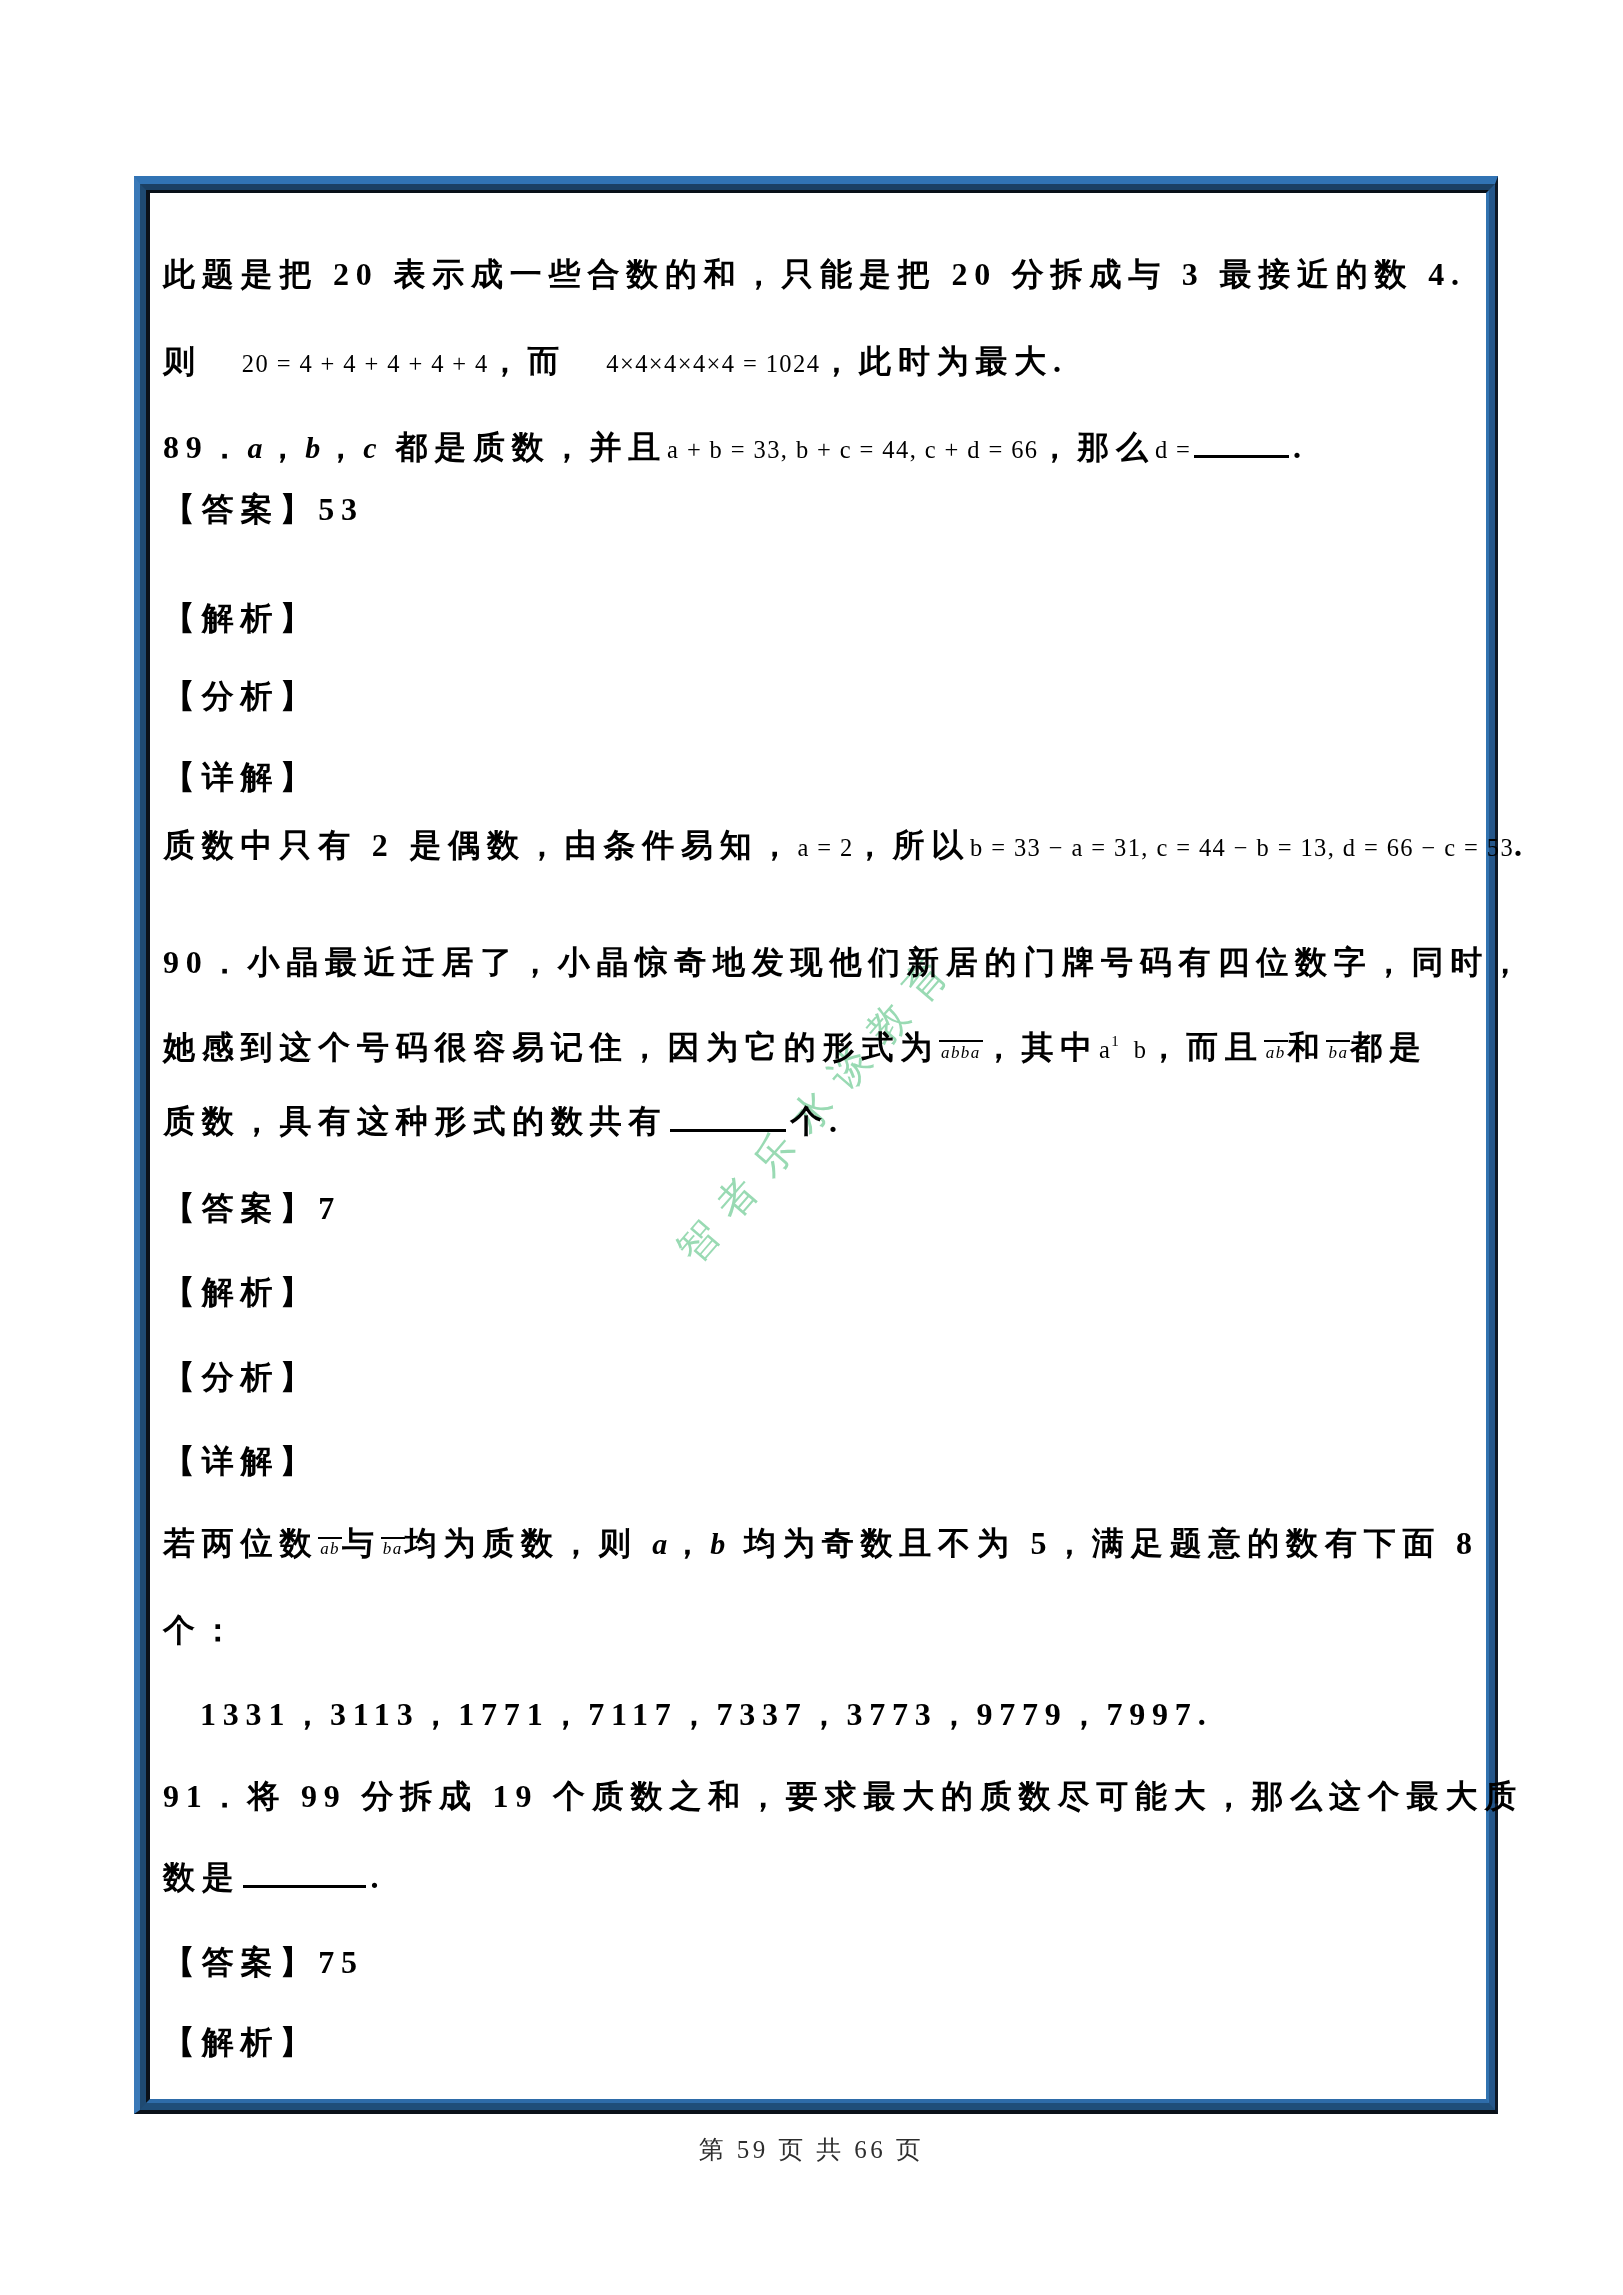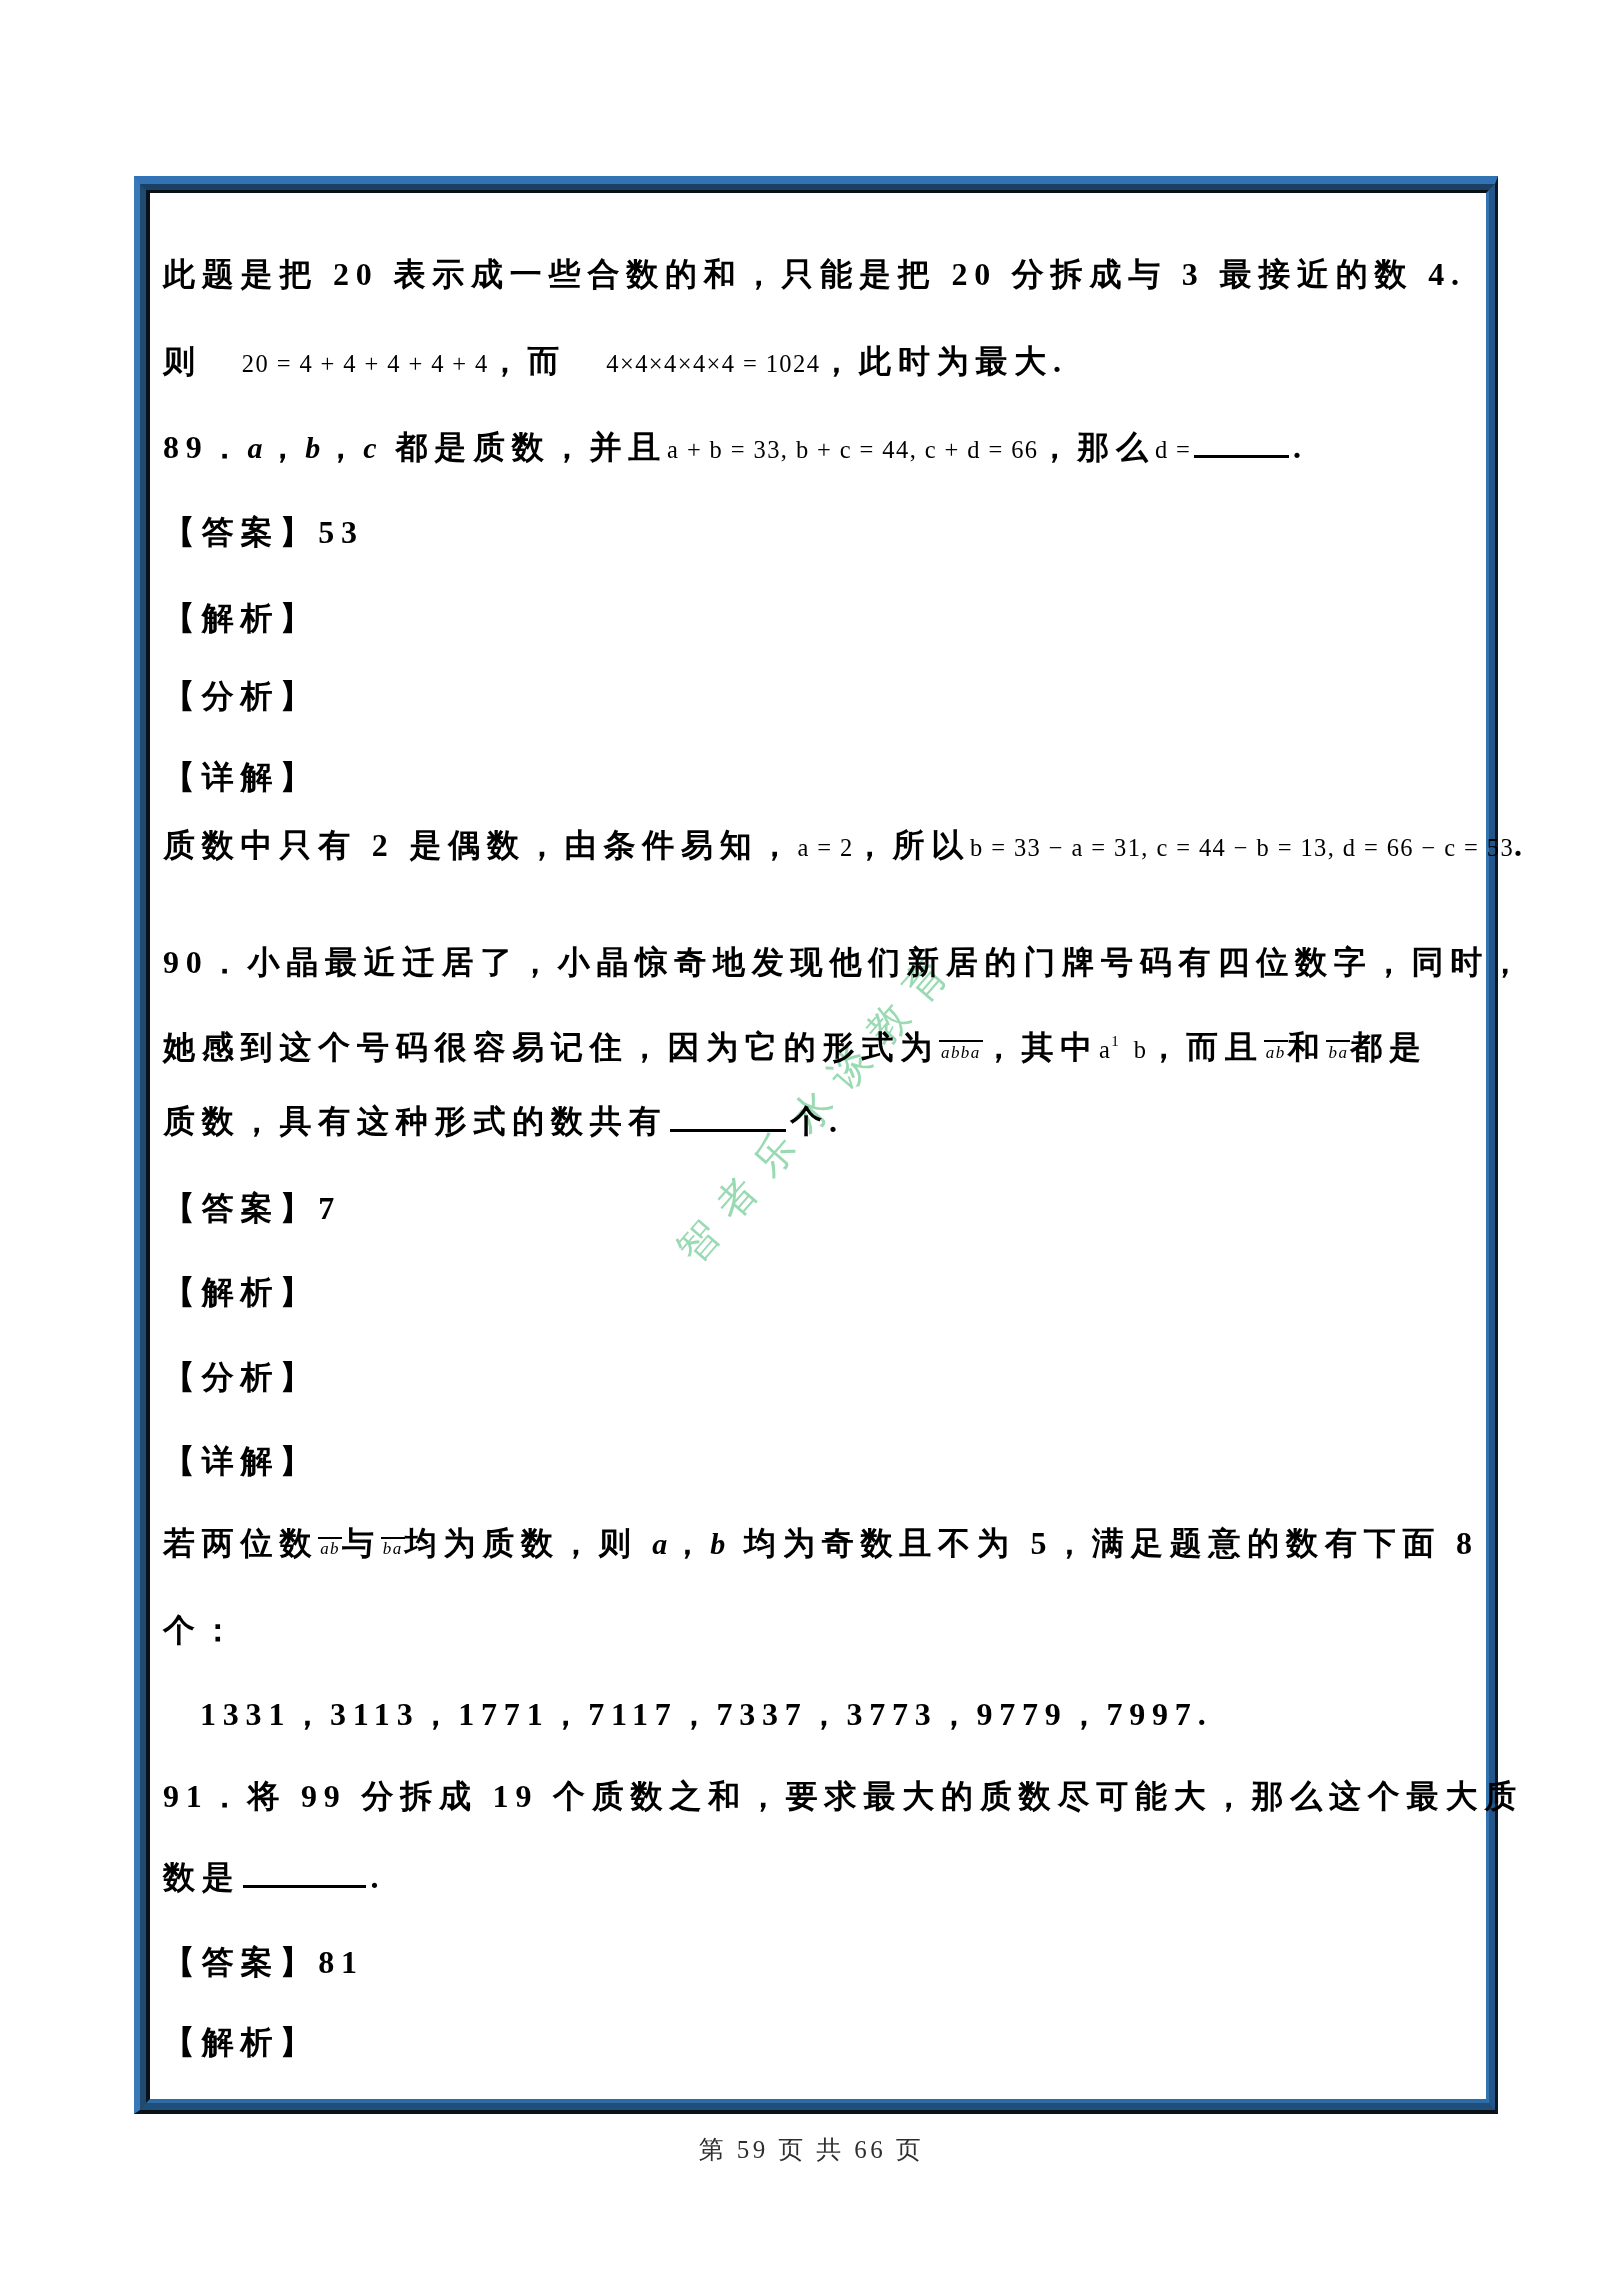--- a/index.html
+++ b/index.html
@@ -64,21 +64,21 @@
   </div>
 
   <div class="watermark">智者乐水谈教育</div>
 
   <p class="line" style="top:222px"><span class="zh">此题是把 20 表示成一些合数的和，只能是把 20 分拆成与 3 最接近的数 4.</span></p>
 
   <p class="line" style="top:309px"><span class="zh">则</span><span class="mn">20 = 4 + 4 + 4 + 4 + 4</span><span class="zh">，而</span><span class="mn">4×4×4×4×4 = 1024</span><span class="zh">，此时为最大.</span></p>
 
   <p class="line" style="top:395px"><span class="zh">89．</span><span class="vi">a</span><span class="zh">，</span><span class="vi">b</span><span class="zh">，</span><span class="vi">c</span><span class="zh"> 都是质数，并且</span><span class="mi">a + b = 33, b + c = 44, c + d = 66</span><span class="zh">，那么</span><span class="mi">d =</span><span class="blank" style="width:95px"></span><span class="zh">.</span></p>
 
-  <p class="line" style="top:480px"><span class="zh">【答案】53</span></p>
+  <p class="line" style="top:457px"><span class="zh">【答案】53</span></p>
   <p class="line" style="top:566px"><span class="zh">【解析】</span></p>
   <p class="line" style="top:644px"><span class="zh">【分析】</span></p>
   <p class="line" style="top:725px"><span class="zh">【详解】</span></p>
 
   <p class="line" style="top:793px"><span class="zh">质数中只有 2 是偶数，由条件易知，</span><span class="mi">a = 2</span><span class="zh">，所以</span><span class="mi">b = 33 − a = 31, c = 44 − b = 13, d = 66 − c = 53</span><span class="zh">.</span></p>
 
   <p class="line" style="top:910px"><span class="zh">90．小晶最近迁居了，小晶惊奇地发现他们新居的门牌号码有四位数字，同时，</span></p>
 
   <p class="line" style="top:989px"><span class="zh">她感到这个号码很容易记住，因为它的形式为</span><span class="ov">abba</span><span class="zh">，其中</span><span class="mi">a</span><sup class="sup">1</sup><span class="mi gap">b</span><span class="zh">，而且</span><span class="ov">ab</span><span class="zh">和</span><span class="ov">ba</span><span class="zh">都是</span></p>
 
@@ -92,19 +92,19 @@
   <p class="line" style="top:1491px"><span class="zh">若两位数</span><span class="ov">ab</span><span class="zh">与</span><span class="ov">ba</span><span class="zh">均为质数，则 </span><span class="vi">a</span><span class="zh">，</span><span class="vi">b</span><span class="zh"> 均为奇数且不为 5，满足题意的数有下面 8</span></p>
 
   <p class="line" style="top:1578px"><span class="zh">个：</span></p>
 
   <p class="line" style="top:1662px;left:200px"><span class="zh">1331，3113，1771，7117，7337，3773，9779，7997.</span></p>
 
   <p class="line" style="top:1744px"><span class="zh">91．将 99 分拆成 19 个质数之和，要求最大的质数尽可能大，那么这个最大质</span></p>
 
   <p class="line" style="top:1825px"><span class="zh">数是</span><span class="blank" style="width:123px"></span><span class="zh">.</span></p>
 
-  <p class="line" style="top:1910px"><span class="zh">【答案】81</span></p>
+  <p class="line" style="top:1910px"><span class="zh">【答案】75</span></p>
   <p class="line" style="top:1990px"><span class="zh">【解析】</span></p>
 
   <div class="footer">第 59 页 共 66 页</div>
 
 </div>
 
 
 </body></html>

